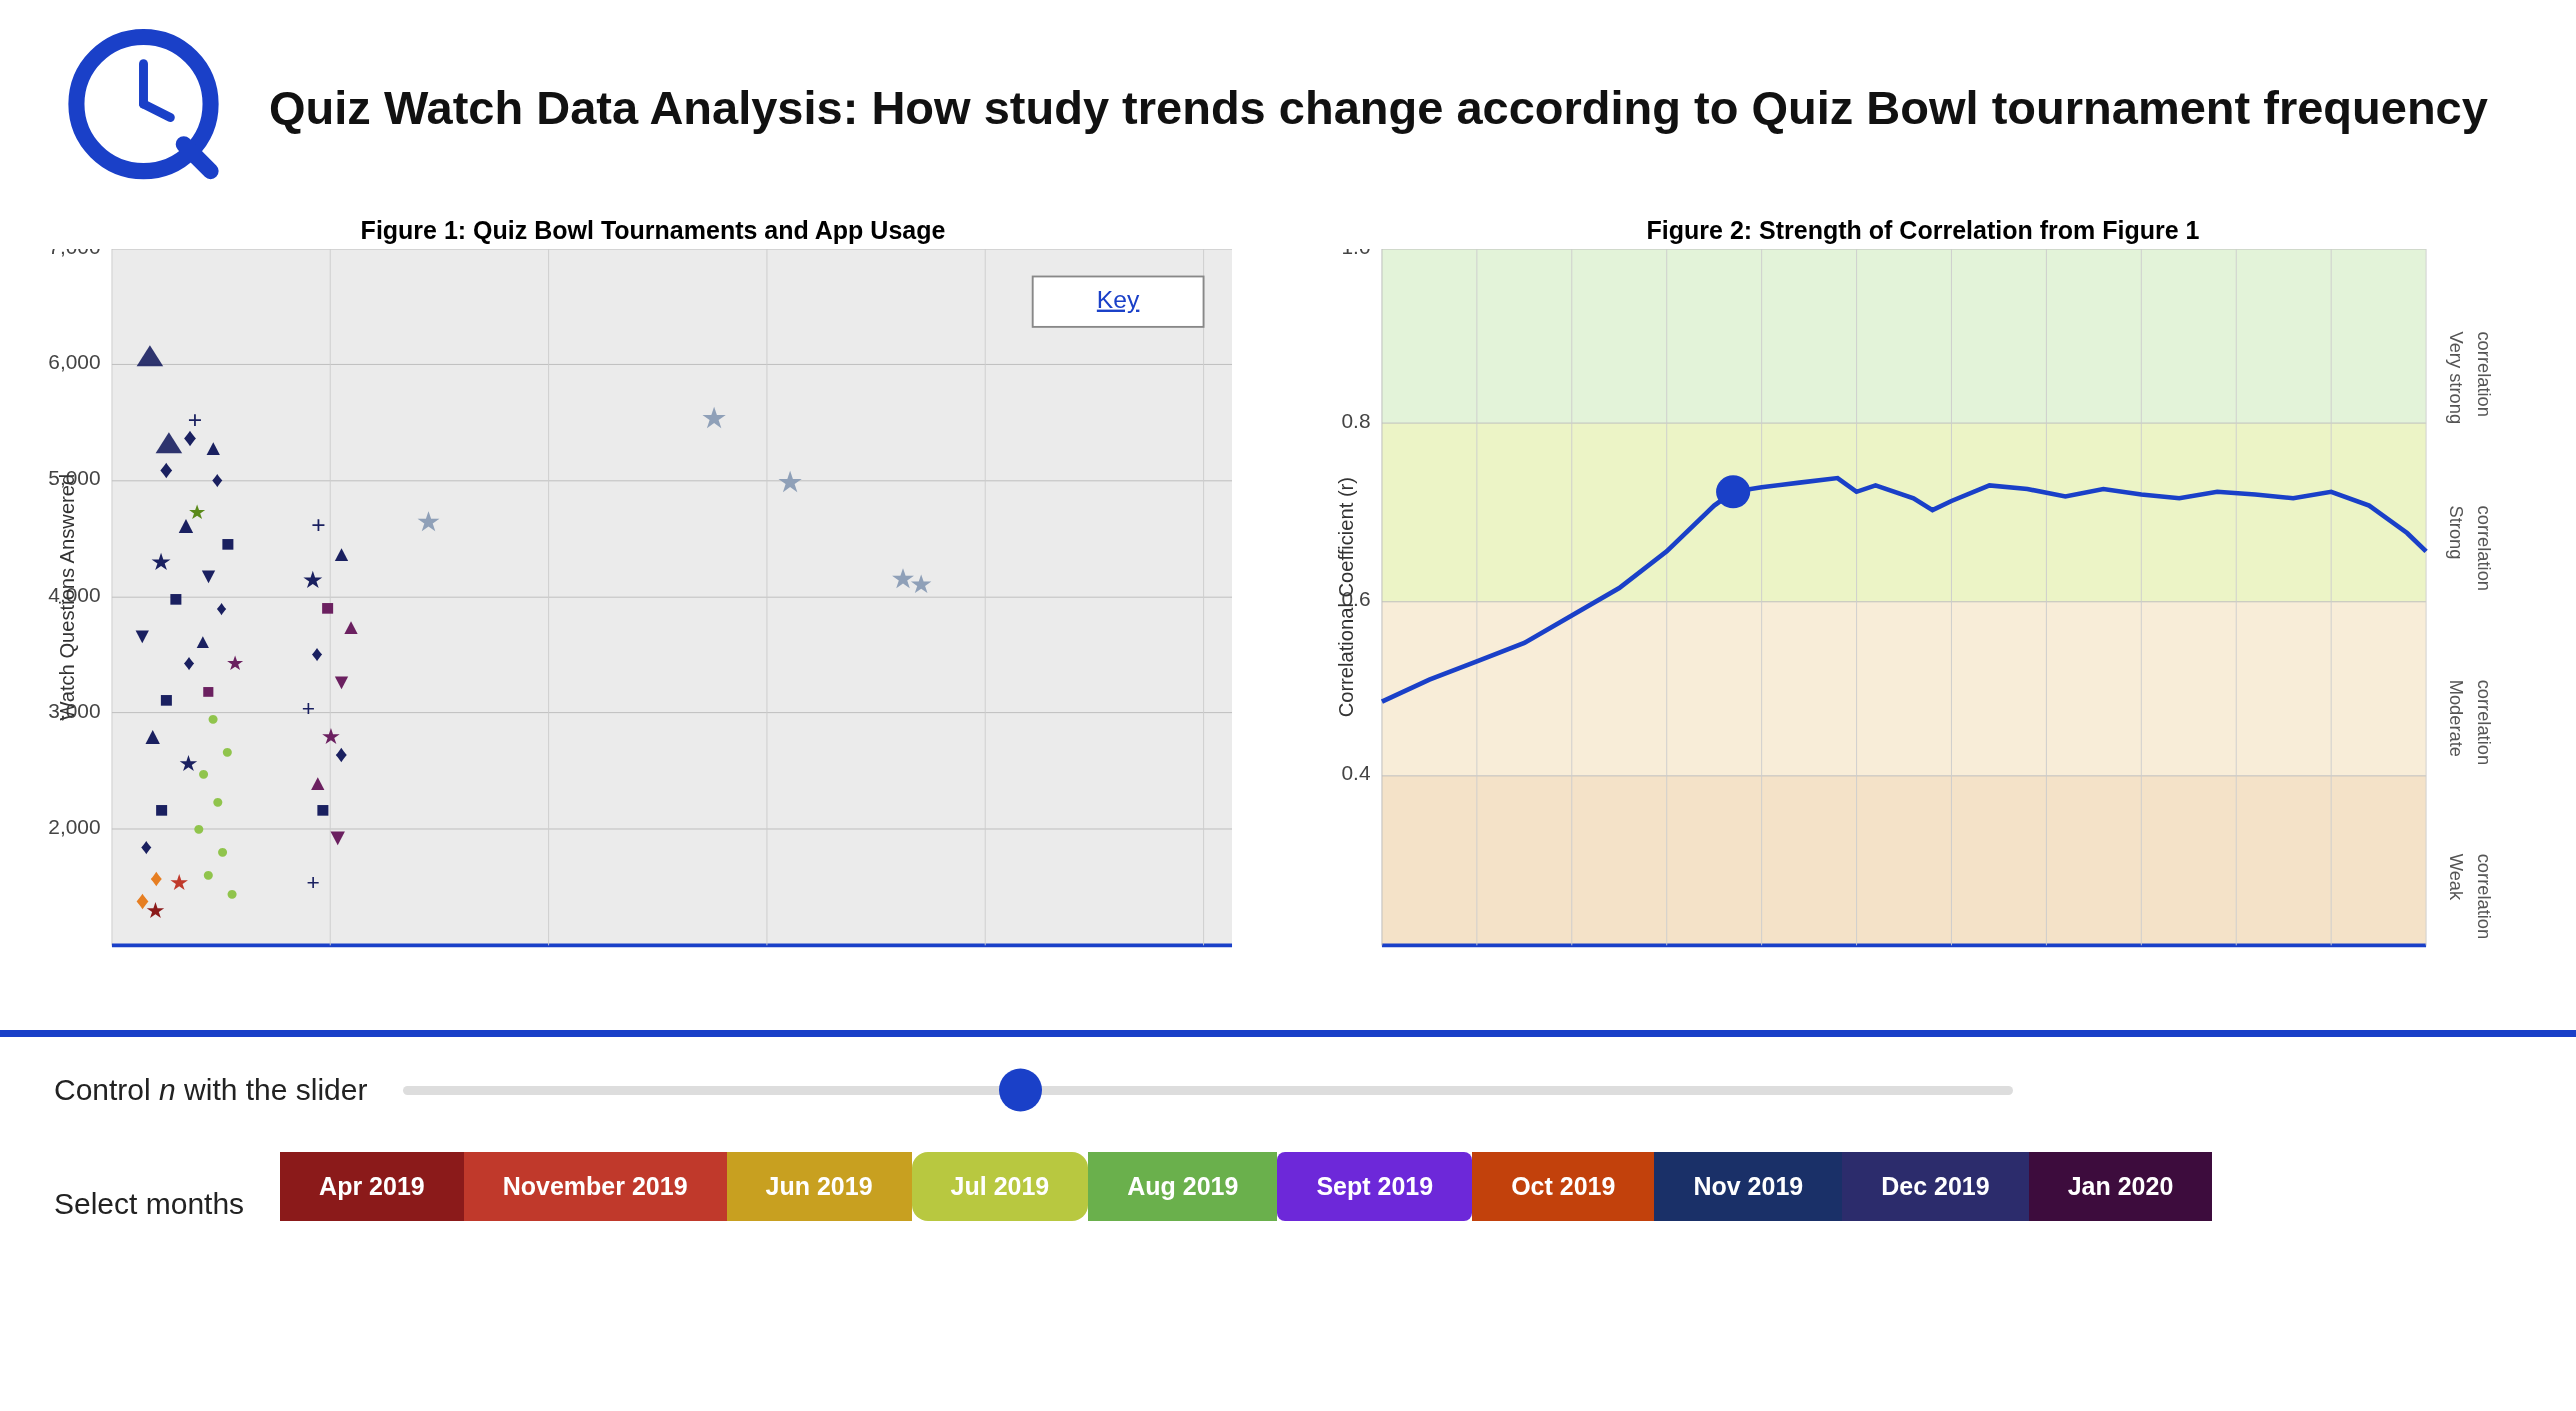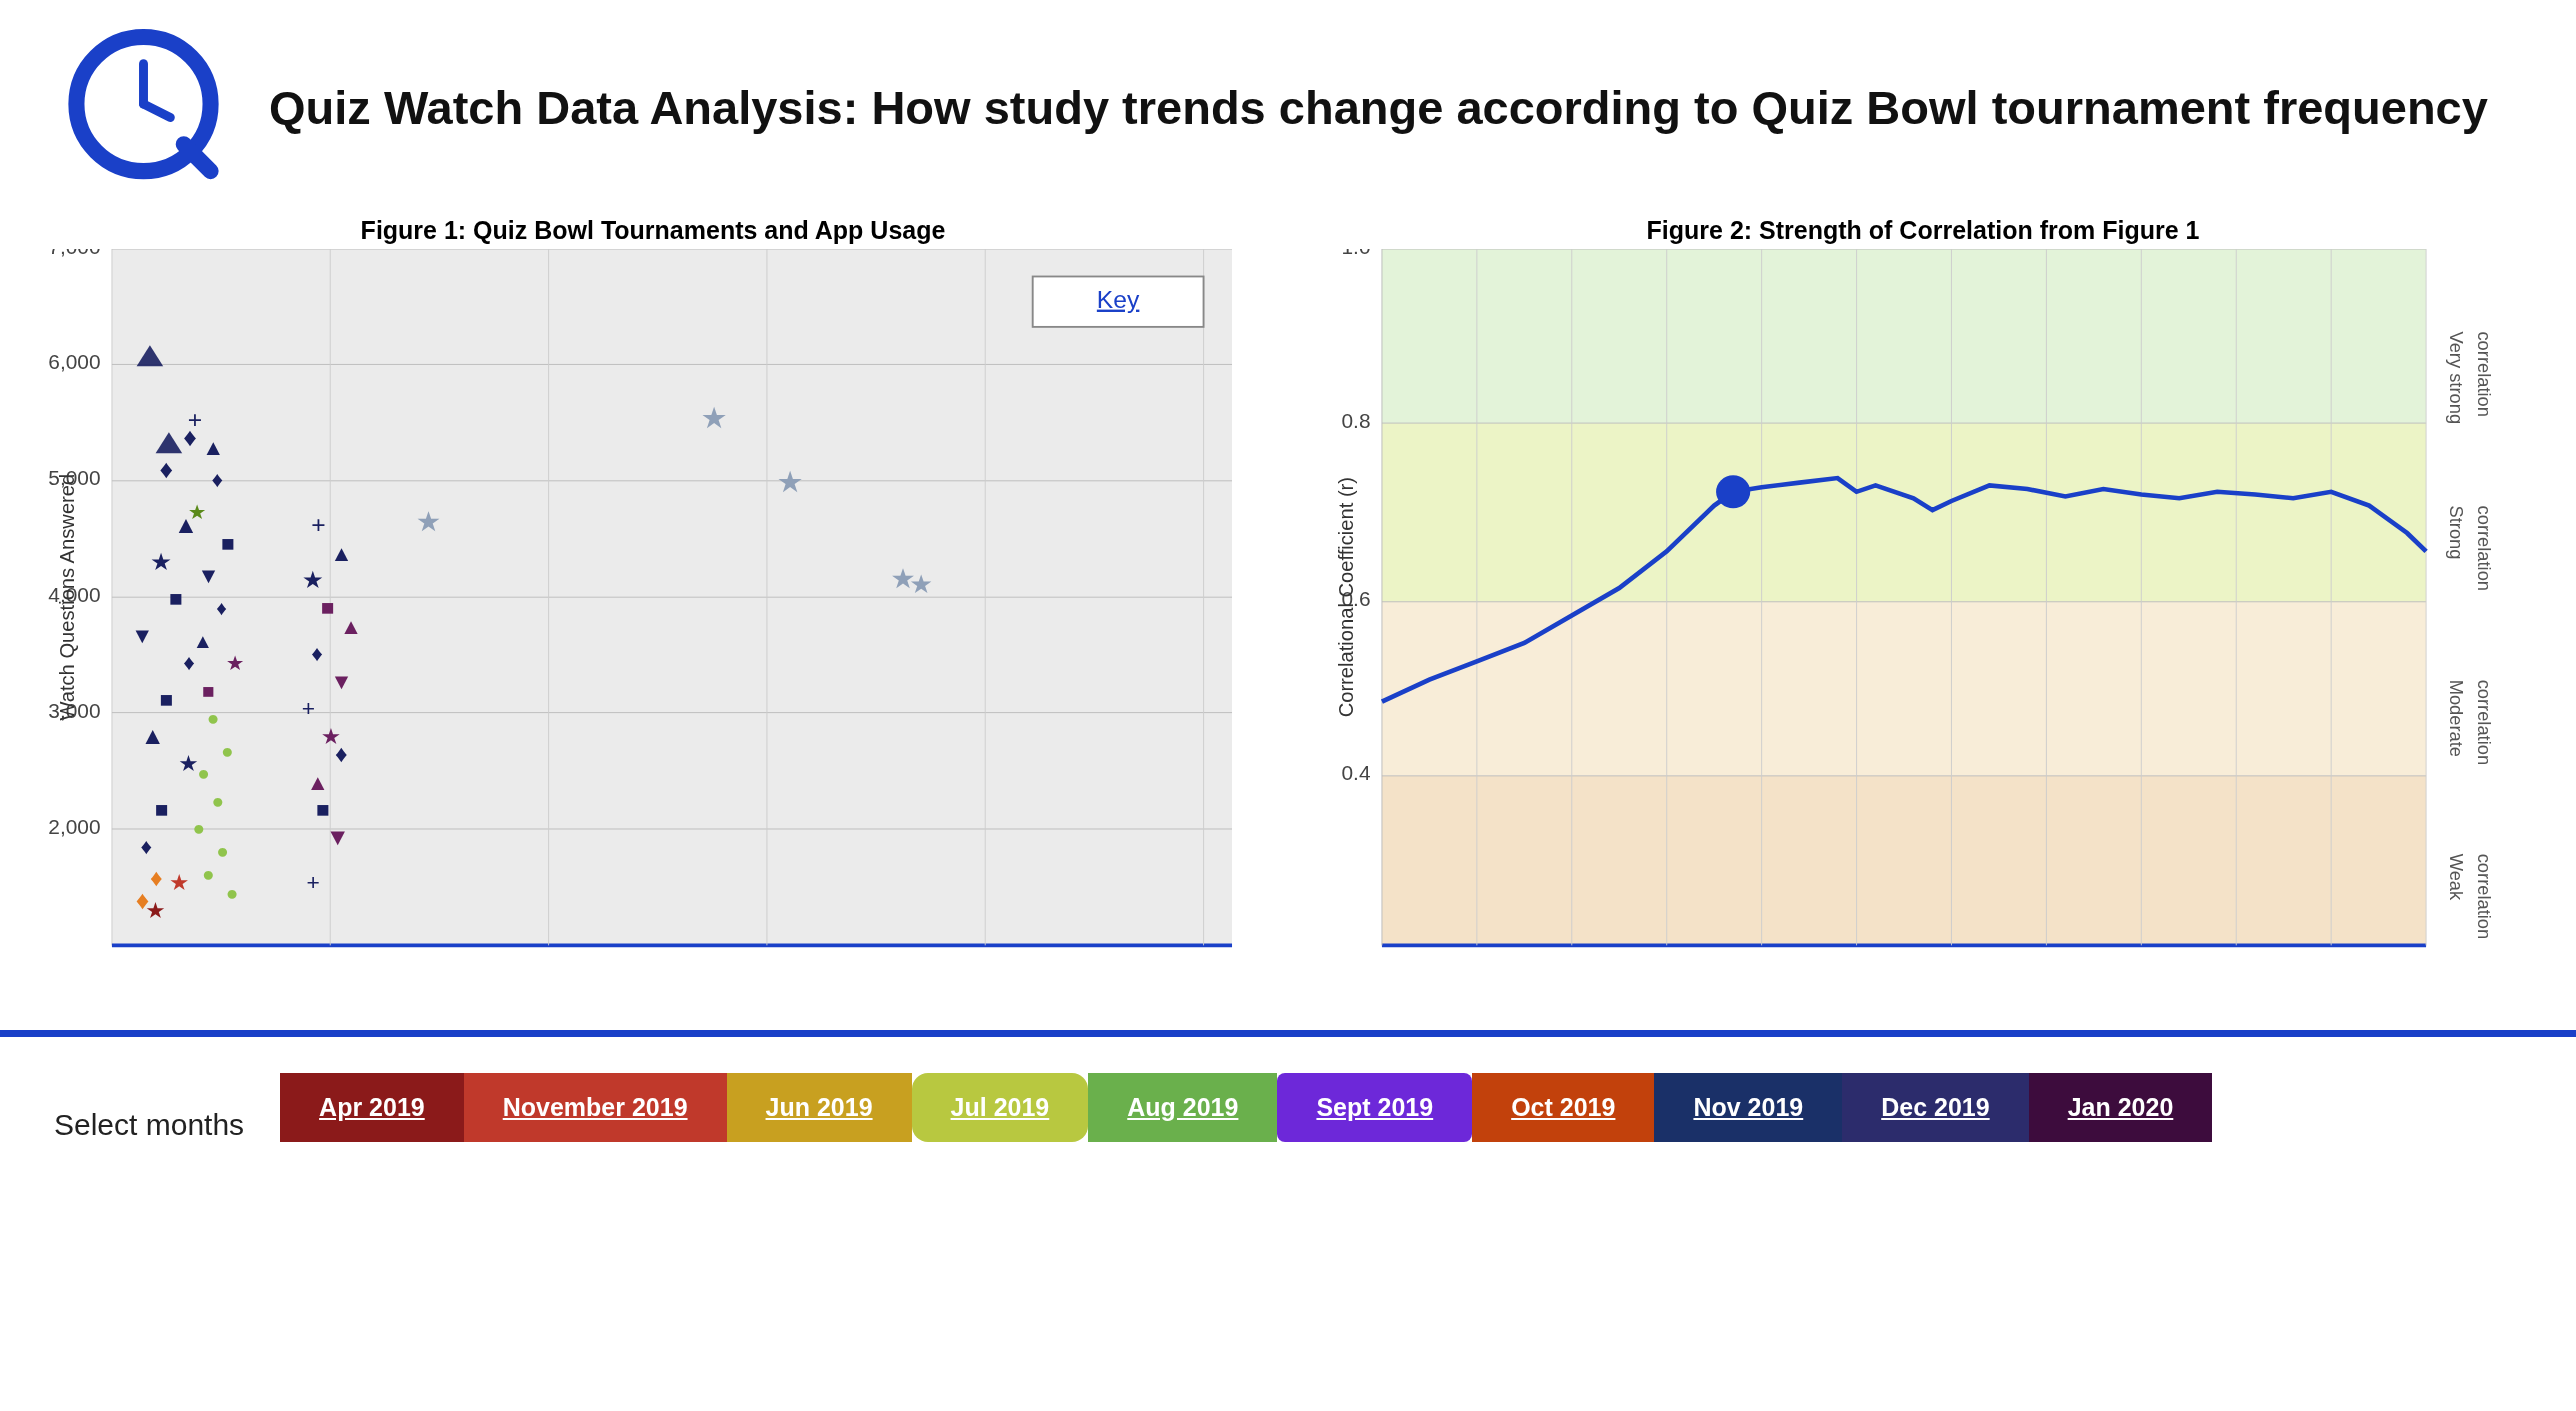--- a/index.html
+++ b/index.html
@@ -116,21 +116,20 @@
     }
     .month-btn {
       padding: 19.7px 39px;
       font-size: 25px;
       font-weight: 600;
       font-family: Arial, sans-serif;
       color: #fff;
       border: none;
       cursor: pointer;
       white-space: nowrap;
-      text-decoration: underline;
     }
   </style>
 </head>
 <body>
 
 <div class="header">
   <div class="logo-container">
     <svg class="logo-svg" viewBox="0 0 200 180" xmlns="http://www.w3.org/2000/svg">
 
       <circle cx="100" cy="85" r="75" fill="none" stroke="#1a40c8" stroke-width="18"></circle>
@@ -297,20 +296,28 @@
         <text x="1205" y="660" font-size="20" font-family="Arial" fill="#555" transform="rotate(90, 1205, 660)">Weak</text>
         <text x="1235" y="660" font-size="20" font-family="Arial" fill="#555" transform="rotate(90, 1235, 660)">correlation</text>
       </svg>
     </div>
   </div>
 </div>
 
 <div class="divider-line"></div>
 
 <div class="controls-section">
+  <div class="slider-row">
+    <div class="slider-label">
+      Control <em>n</em> with the slider
+    </div>
+    <div class="slider-track">
+      <div class="slider-thumb" style="left: 37%;"></div>
+    </div>
+  </div>
 
   <div class="months-row">
     <div class="months-label">Select months</div>
     <div class="months-buttons">
     <button class="month-btn" style="background-color: rgb(139, 26, 26);">Apr 2019</button>
         <button class="month-btn" style="background-color: rgb(192, 57, 43);">November 2019</button>
         <button class="month-btn" style="background-color: rgb(200, 160, 32);">Jun 2019</button>
         <button class="month-btn" style="background-color: rgb(184, 200, 64); border-radius: 16px;">Jul 2019</button>
         <button class="month-btn" style="background-color: rgb(106, 176, 76);">Aug 2019</button>
         <button class="month-btn" style="background-color: #6d28d9; border-radius: 8px;">Sept 2019</button>

